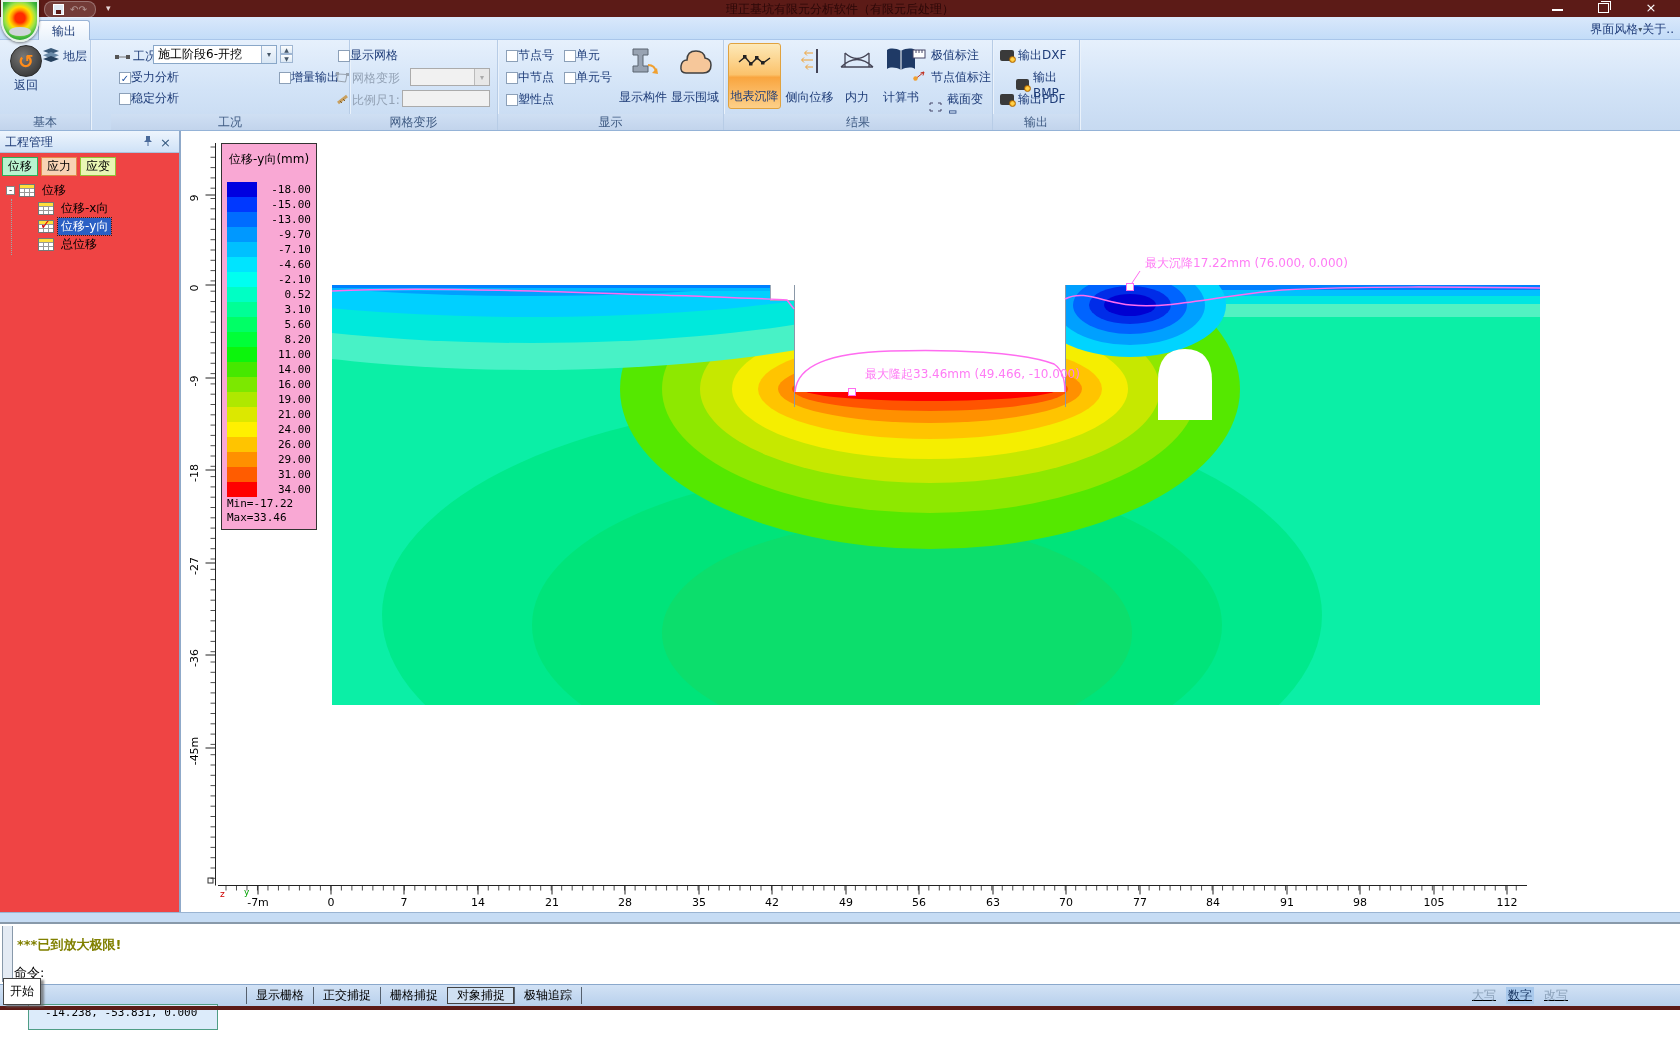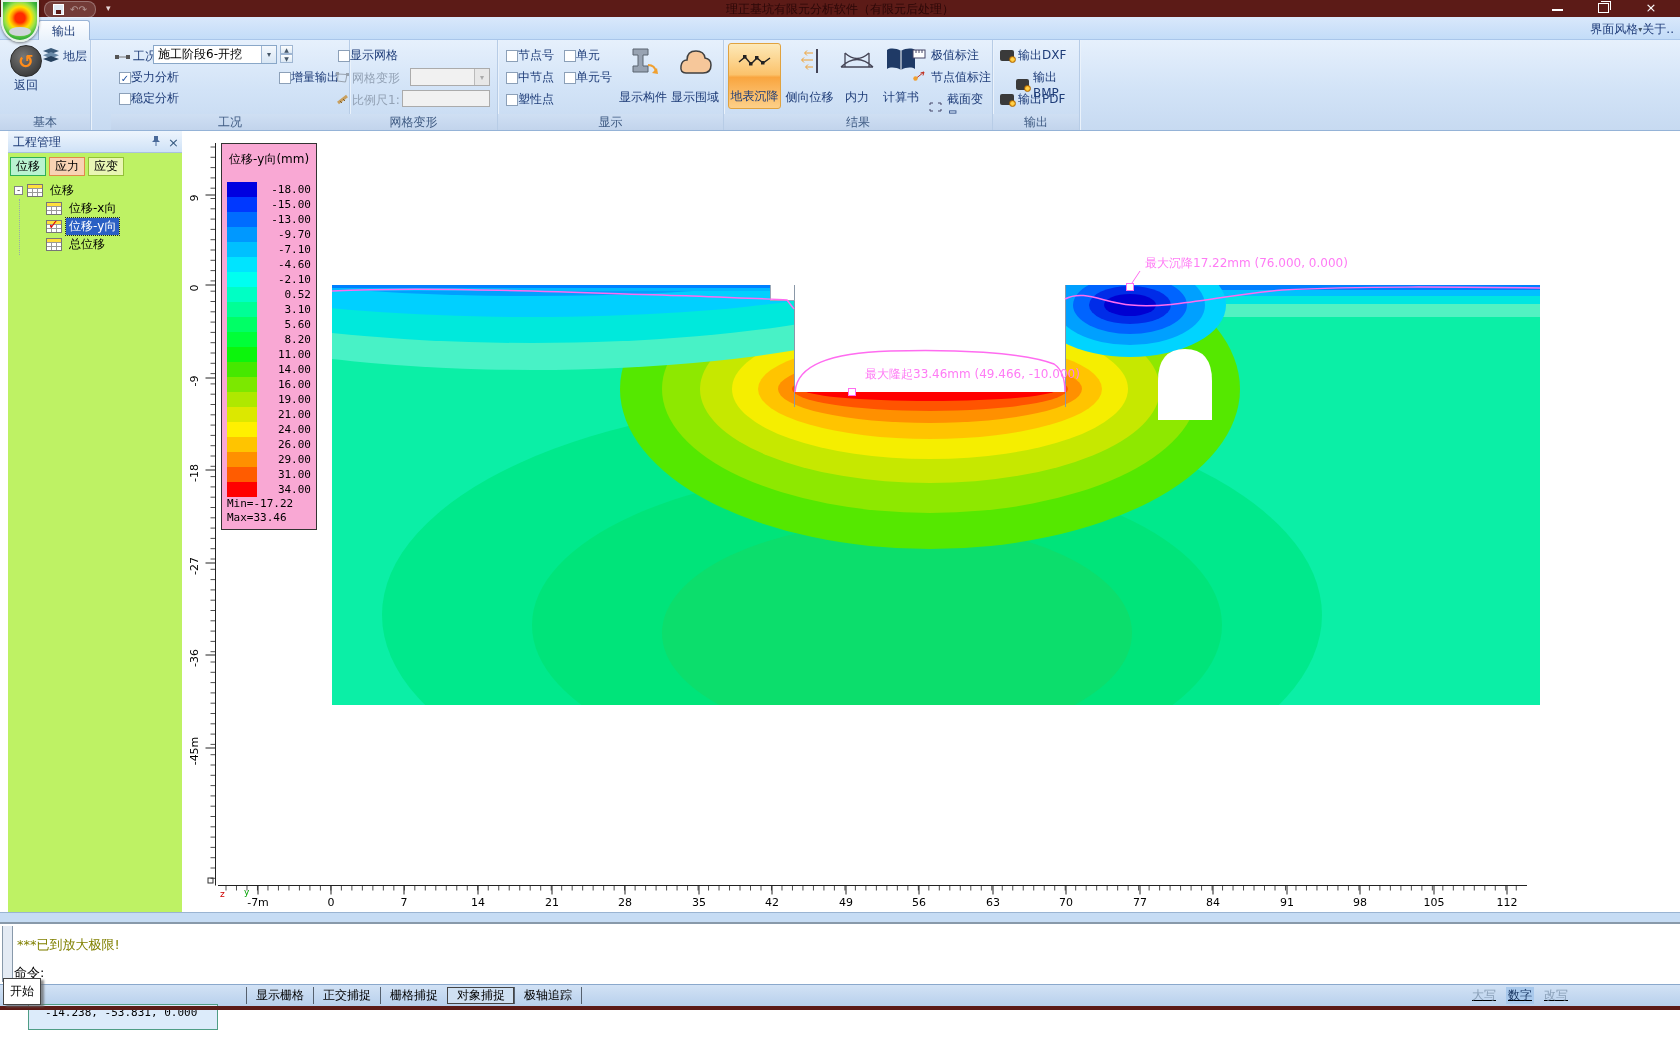--- a/index.html
+++ b/index.html
@@ -56,21 +56,21 @@
     color:#ff8c1a;font-size:19px;line-height:30px;font-weight:bold;box-sizing:border-box;}
   .bigbtn{position:absolute;top:3px;height:66px;display:flex;flex-direction:column;align-items:center;
     justify-content:space-between;padding:3px 1px;box-sizing:border-box;border-radius:3px;}
   .bigbtn .blabel{color:#1e3c78;font-size:12px;white-space:nowrap;}
   .bigbtn.hot{background:linear-gradient(#fde9b8,#fbc26b 48%,#f9a53f 52%,#fdd089);border:1px solid #e0a23f;}
   .smallbtn{position:absolute;display:flex;align-items:center;gap:4px;}
   .outic{width:14px;height:11px;background:#3a3a3a;border-radius:2px;position:relative;display:inline-block;}
   .outic:after{content:"";position:absolute;right:-2px;bottom:-2px;width:7px;height:7px;border-radius:50%;
     background:radial-gradient(circle,#ffd24a 30%,#e8900a);border:1px solid #b06a00;box-sizing:border-box;}
   
-  .panel{position:absolute;left:8px;top:131px;width:181px;height:781px;background:#bef264;
+  .panel{position:absolute;left:0;top:131px;width:181px;height:781px;background:#ef4444;
     border-right:2px solid #8fa9c9;box-sizing:border-box;}
   .panel-hd{position:absolute;left:0;top:0;width:100%;height:22px;
     background:linear-gradient(#eef5fd,#cfe2f7);border-bottom:1px solid #aac2de;box-sizing:border-box;}
   .panel-hd .t{position:absolute;left:5px;top:3px;color:#1e3c78;}
   .panel-hd .ic{position:absolute;top:4px;color:#35597f;font-size:11px;}
   #panel-tabs{position:absolute;left:2px;top:26px;display:flex;gap:3px;}
   .ptab{height:17px;line-height:17px;padding:0 5px;border:1px solid #888;font-size:12px;}
   .ptab0{background:#b9f3cf;border-color:#2fae57;}
   .ptab1{background:#f8d3b4;border-color:#e08a4a;}
   .ptab2{background:#e9f6b4;border-color:#93c037;}
@@ -97,21 +97,21 @@
   .lsw{width:30px;}
   .lv{flex:1;text-align:right;font-family:"DejaVu Sans Mono","Liberation Mono",monospace;
     font-size:11px;line-height:15px;}
   .legend-min,.legend-max{font-family:"DejaVu Sans Mono","Liberation Mono",monospace;font-size:11px;height:14px;}
   
   .strip{position:absolute;left:0;top:912px;width:1680px;height:10px;background:#c6dcf4;border-top:1px solid #9ab4d2;box-sizing:border-box;}
   .msgbox{position:absolute;left:0;top:922px;width:1680px;height:62px;background:#fff;
     border-top:2px solid #8899aa;box-sizing:border-box;}
   .gutter{position:absolute;left:2px;top:2px;width:9px;height:56px;background:#e4ebf4;
     border-left:1px solid #8899aa;border-right:1px solid #8899aa;}
-  .msgtext{position:absolute;left:17px;top:12px;color:#808000;font-size:13px;}
+  .msgtext{position:absolute;left:17px;top:12px;color:#808000;font-size:13px;font-weight:bold;}
   .cmdline{position:absolute;left:14px;bottom:2px;color:#000;font-size:13px;}
   .statusrow{position:absolute;left:0;top:984px;width:1680px;height:22px;
     background:linear-gradient(#d2e2f5,#b8d0ec);border-top:1px solid #8aa8cc;box-sizing:border-box;}
   .coordbox{position:absolute;left:28px;top:19px;width:190px;height:26px;background:#dcebfa;
     border-top:1px solid #4f9d85;border-bottom:1px solid #4f9d85;border-left:1px solid #4f9d85;border-right:1px solid #4f9d85;
     font-family:"DejaVu Sans Mono","Liberation Mono",monospace;font-size:11px;line-height:15px;padding-left:16px;box-sizing:border-box;}
   #snapbtns{position:absolute;left:246px;top:1px;display:flex;align-items:center;height:19px;}
   .snap{padding:0 9px;border-left:1px solid #55606e;font-size:12px;line-height:17px;color:#000;}
   .snap:last-child{border-right:1px solid #55606e;}
   .snap.pressed{outline:1px solid #444;outline-offset:-1px;background:#cfe0f2;}

